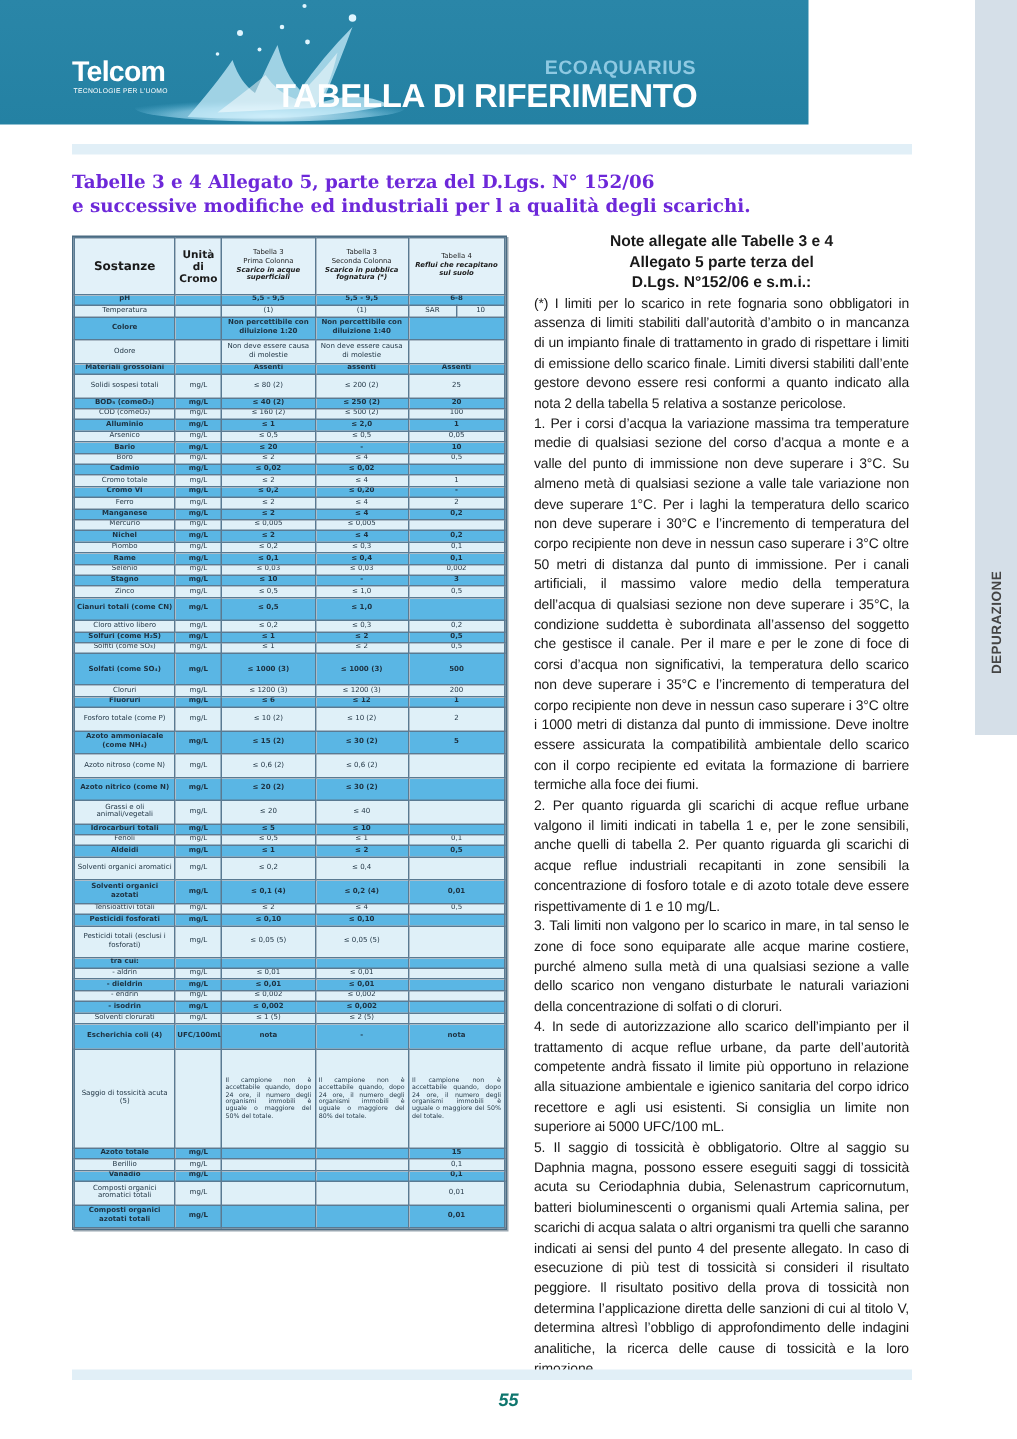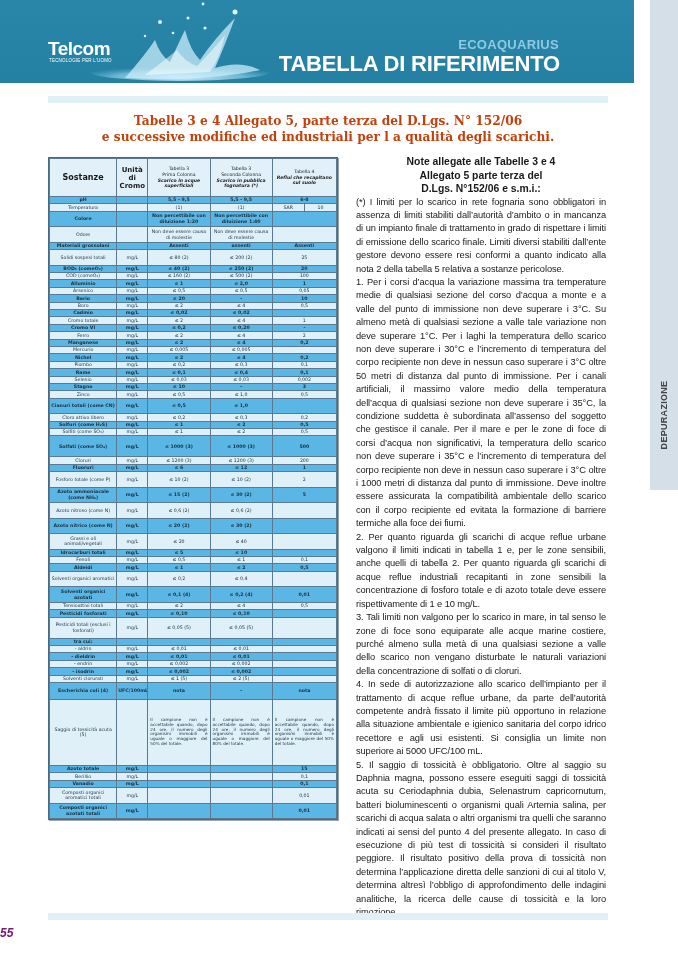--- a/index.html
+++ b/index.html
@@ -1,20 +1,20 @@
 <!DOCTYPE html>
 <html><head>
 <meta charset="utf-8">
 <style>
   * { box-sizing: border-box; margin: 0; padding: 0; }
   html, body { width: 678px; height: 959px; background: #ffffff; overflow: hidden; }
   body { position: relative; font-family: "DejaVu Sans", sans-serif; color: #1a1a1a; }
 
   .header {
-    position: absolute; left: 0; top: 0; width: 634px; height: 83px;
+    position: absolute; left: 0; top: 0; width: 539px; height: 83px;
     background: linear-gradient(180deg, #2a86a8 0%, #2481a3 100%);
   }
   .side-strip {
     position: absolute; left: 650px; top: 0; width: 28px; height: 490px;
     background: #d5dfe8;
   }
   .side-label {
     position: absolute; left: 650px; top: 360px; width: 28px; height: 110px;
     display: flex; align-items: center; justify-content: center;
   }
@@ -46,28 +46,28 @@
     font-family: "Liberation Sans", sans-serif; font-weight: bold;
     font-size: 22px; color: #ffffff; letter-spacing: -0.2px;
   }
   .rule-top {
     position: absolute; left: 48px; top: 96px; width: 560px; height: 7px; background: #e1eff7;
   }
   .rule-bottom {
     position: absolute; left: 48px; top: 913px; width: 560px; height: 7px; background: #e1eff7;
   }
   .doc-title {
-    position: absolute; left: 48px; top: 113px; width: 560px; text-align: center;
+    position: absolute; left: 48px; top: 113px; width: 560px; 
     font-family: "DejaVu Serif", serif; font-weight: bold; font-size: 12.2px; line-height: 16px;
-    color: #c2410c;
+    color: #6d28d9;
   }
   .page-number {
-    position: absolute; left: 0; width: 678px; top: 926px; 
+    position: absolute; left: 0; width: 678px; top: 926px; text-align: center;
     font-family: "Liberation Sans", sans-serif; font-style: italic; font-weight: bold;
-    font-size: 12px; color: #701a75;
+    font-size: 12px; color: #0f766e;
   }
 
   
   .tbl-wrap {
     position: absolute; left: 48px; top: 157px; width: 290px;
     border: 1px solid #4a6b82; box-shadow: 1px 1px 0 #9aa7b1;
   }
   table { border-collapse: collapse; width: 100%; table-layout: fixed;
     font-family: "DejaVu Sans", sans-serif; font-size: 4.7px; color: #1d3140; }
   td, th { border: 0.6px solid #5a7a92; text-align: center; vertical-align: middle;

